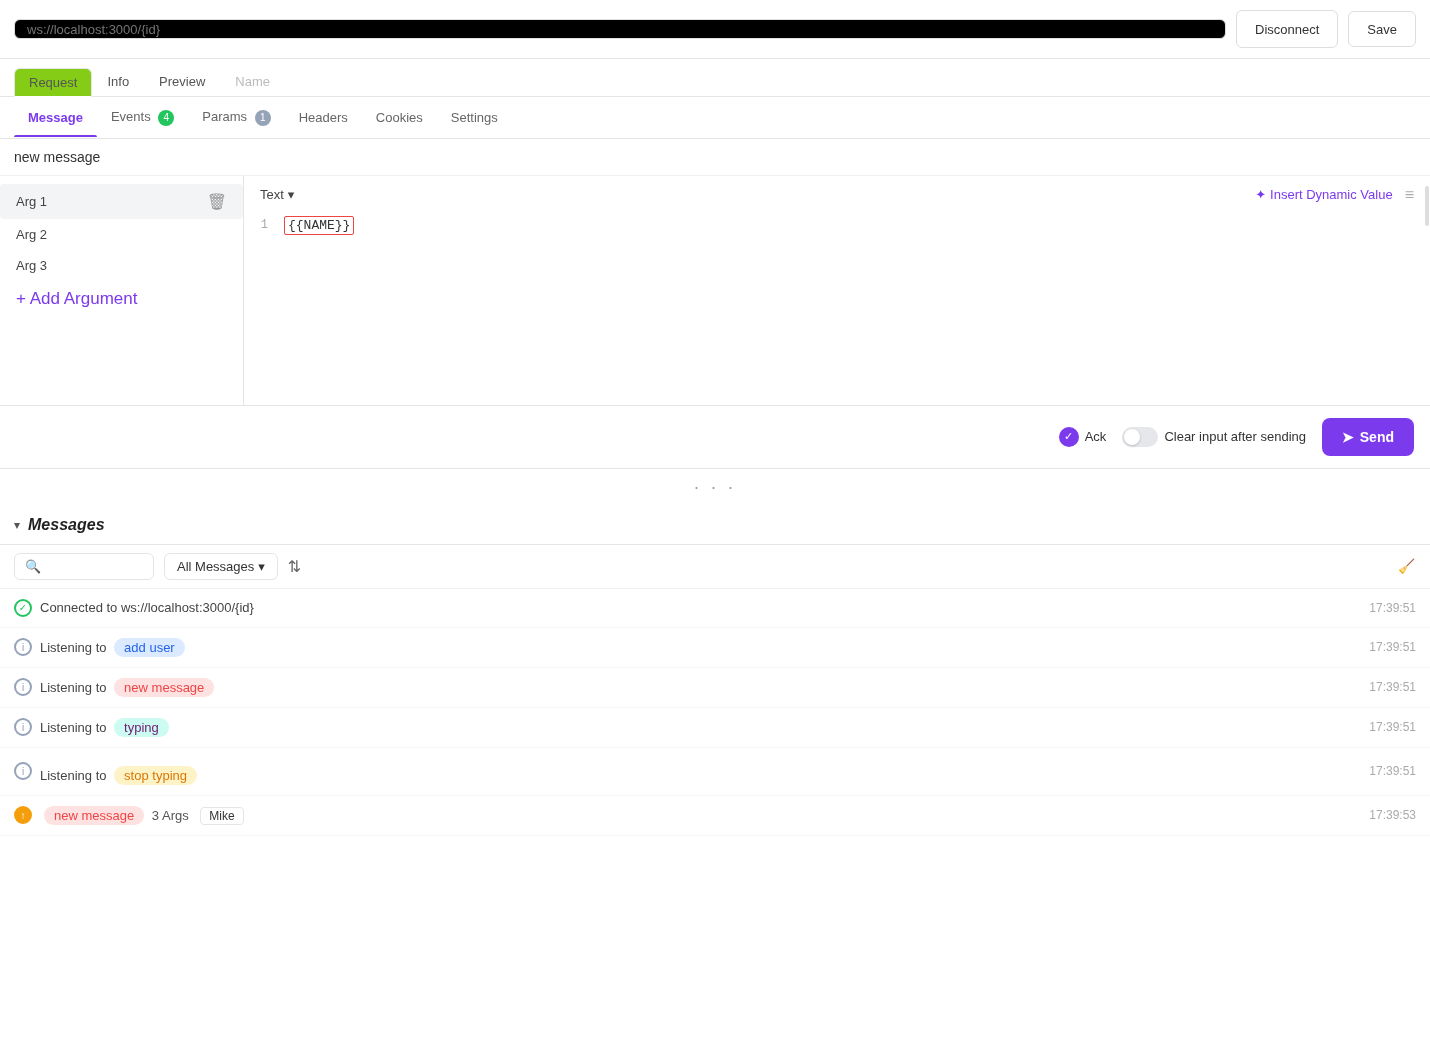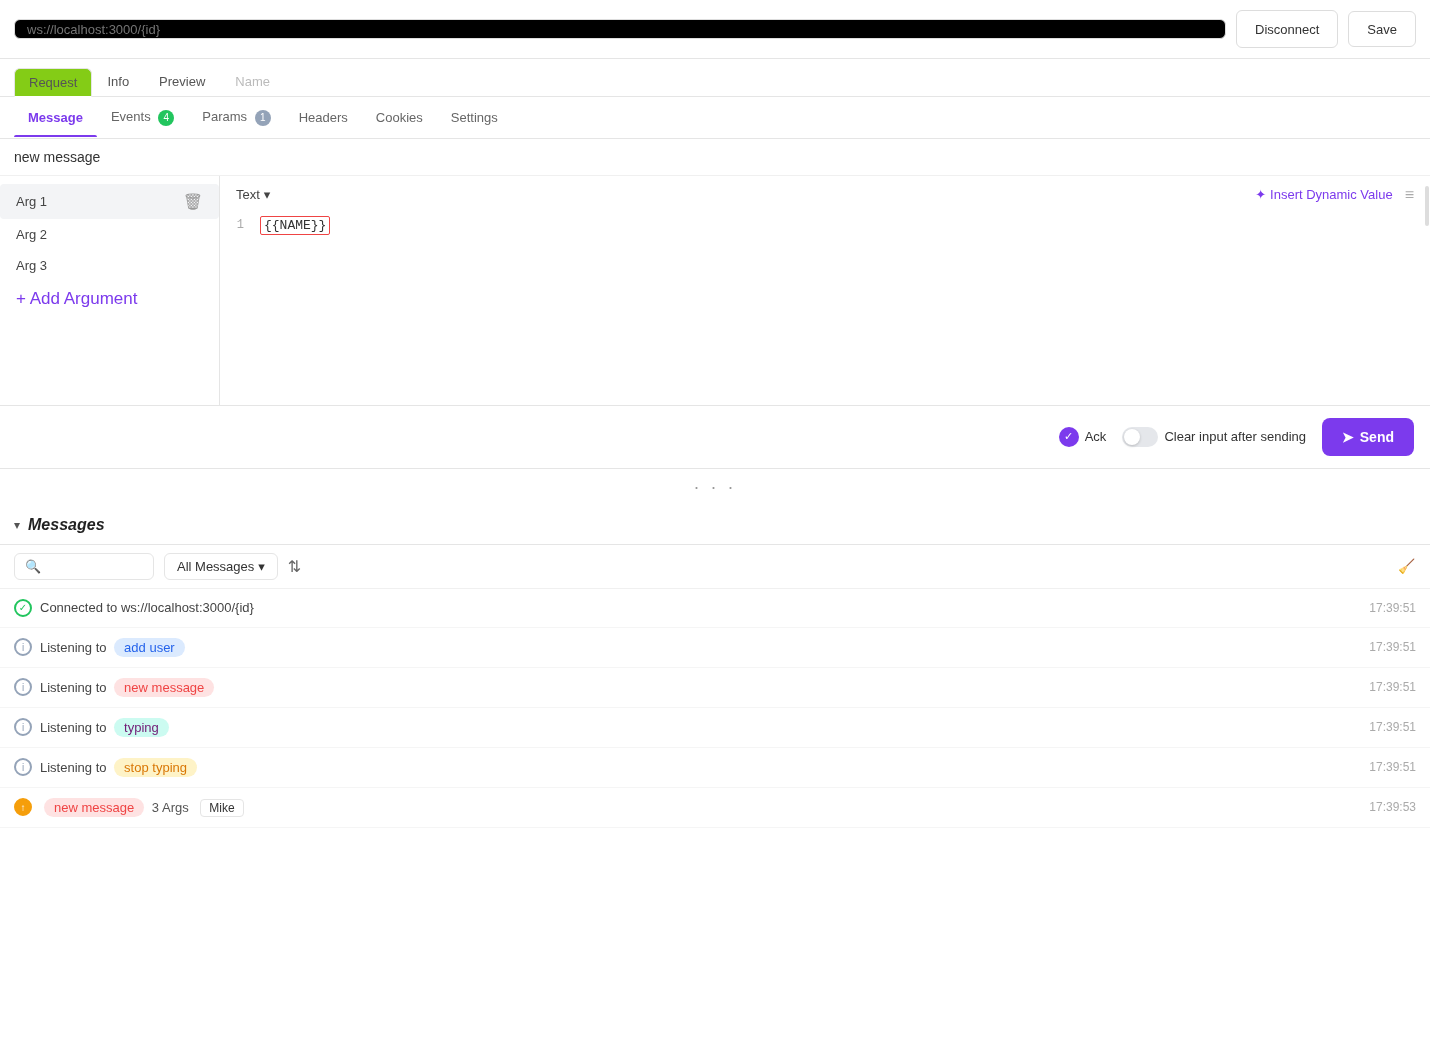--- a/index.html
+++ b/index.html
@@ -26,21 +26,21 @@
     .badge-gray { background: #94a3b8; }
 
     
     .msg-name-row { padding: 10px 14px; border-bottom: 1px solid #f0f0f0; }
     .msg-name-input { width: 100%; border: none; outline: none; font-size: 14px; color: #333; background: transparent; }
 
     
     .content-area { display: flex; height: 230px; border-bottom: 1px solid #e5e5e5; }
 
     
-    .args-panel { width: 220px; border-right: 1px solid #e5e5e5; padding: 8px 0; overflow-y: auto; }
+    .args-panel { width: 244px; border-right: 1px solid #e5e5e5; padding: 8px 0; overflow-y: auto; }
     .arg-item { display: flex; align-items: center; justify-content: space-between; padding: 8px 16px; cursor: pointer; font-size: 13px; color: #444; border-radius: 4px; }
     .arg-item.active { background: #f3f4f6; }
     .arg-delete { color: #999; cursor: pointer; font-size: 16px; }
     .add-arg { display: flex; align-items: center; gap: 6px; padding: 8px 16px; color: #7c3aed; font-size: 17px; cursor: pointer; }
 
     
     .editor-panel { flex: 1; padding: 10px 0; overflow: hidden; position: relative; }
     .editor-toolbar { display: flex; align-items: center; justify-content: space-between; padding: 0 16px 8px; }
     .text-type-btn { display: flex; align-items: center; gap: 4px; font-size: 13px; color: #444; cursor: pointer; background: none; border: none; }
     .editor-actions { display: flex; align-items: center; gap: 12px; }
@@ -87,21 +87,21 @@
     .msg-icon { width: 18px; height: 18px; border-radius: 50%; border: 2px solid; display: flex; align-items: center; justify-content: center; font-size: 10px; flex-shrink: 0; }
     .msg-icon.connected { border-color: #22c55e; color: #22c55e; }
     .msg-icon.info { border-color: #94a3b8; color: #94a3b8; }
     .msg-icon.sent { background: #f59e0b; border-color: #f59e0b; color: #fff; font-size: 10px; }
     .msg-text { flex: 1; font-size: 13px; color: #444; }
     .msg-time { font-size: 12px; color: #aaa; flex-shrink: 0; }
     .event-badge { display: inline-flex; align-items: center; padding: 2px 10px; border-radius: 12px; font-size: 13px; margin-left: 4px; }
     .badge-blue { background: #dbeafe; color: #2563eb; }
     .badge-red { background: #fee2e2; color: #ef4444; }
     .badge-teal { background: #ccfbf1; color: #701a75; }
-    .badge-orange { background: #fef3c7; color: #d97706; }
+    .badge-orange { background: #fef3c7; color: #d97706; margin-top: 8px; }
     .tag-box { display: inline-flex; align-items: center; padding: 1px 8px; border: 1px solid #e5e5e5; border-radius: 4px; font-size: 12px; color: #333; margin-left: 4px; }
     .args-label { font-size: 13px; color: #555; margin: 0 4px; }
   </style>
 </head>
 <body>
 
 <div class="top-bar">
   <input class="url-input" readonly="" placeholder="ws://localhost:3000/{id}" style="">
   <button class="btn-disconnect">Disconnect</button>
   <button class="btn-save">Save</button>

